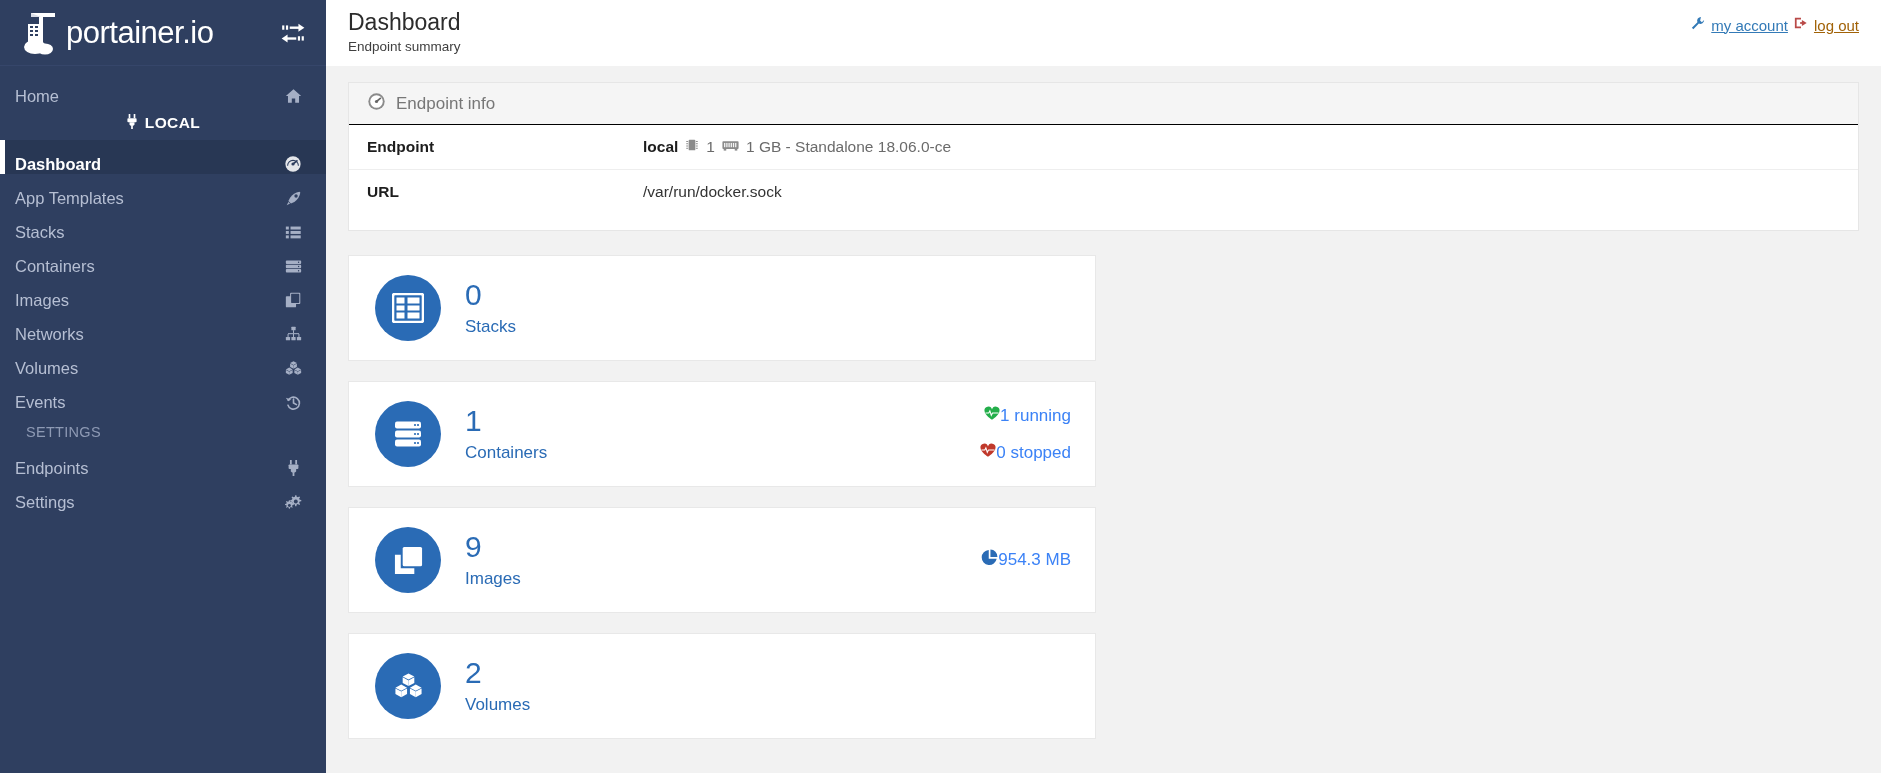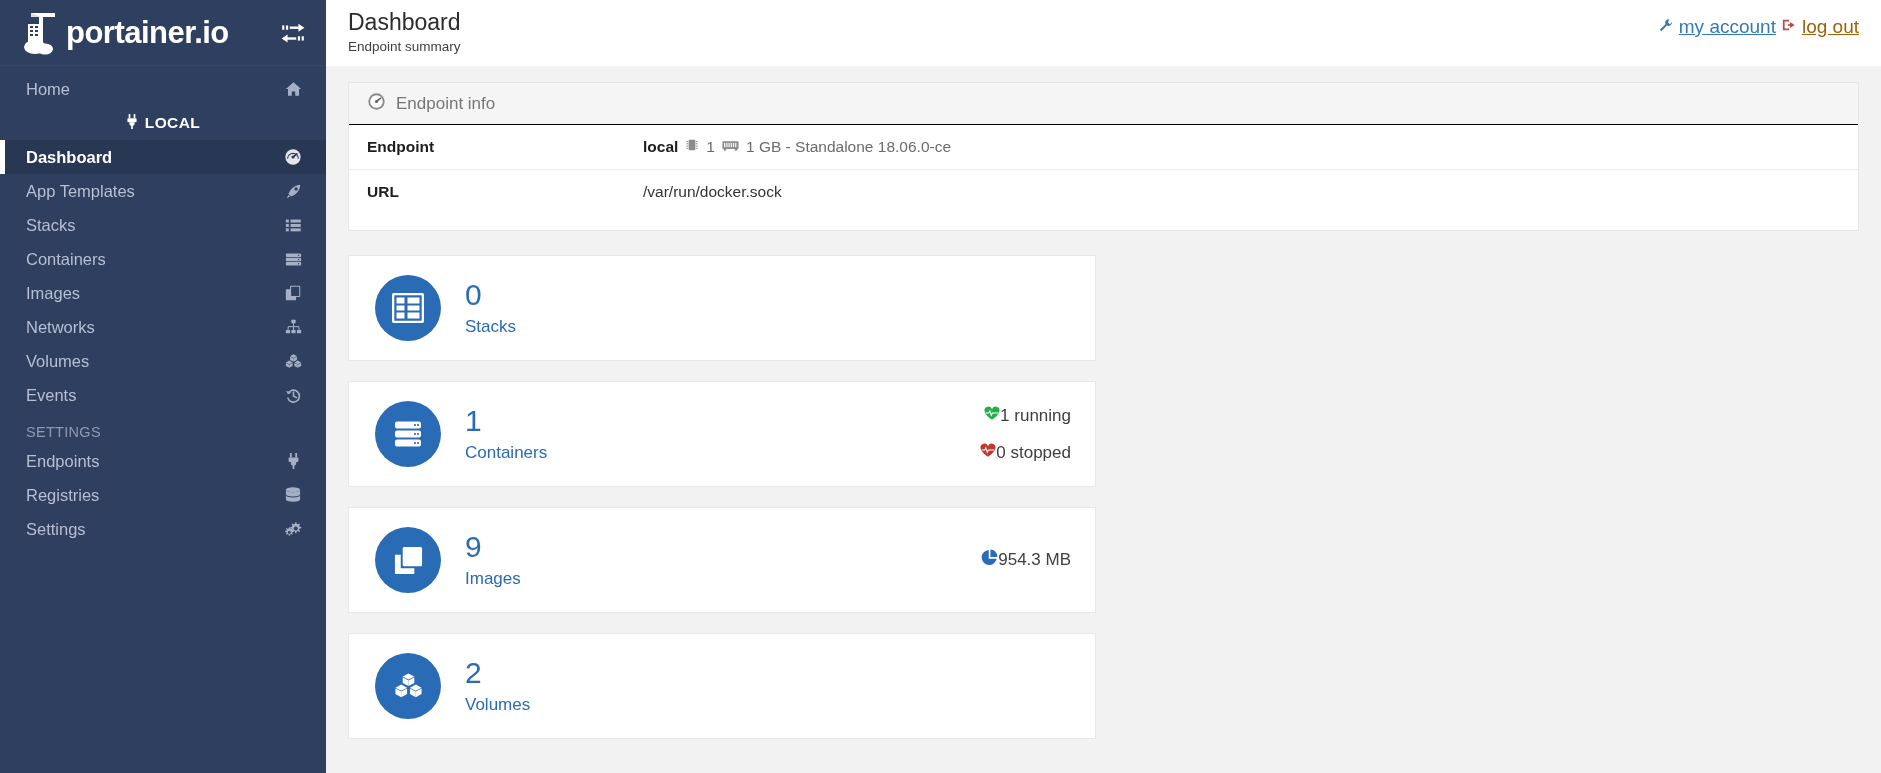--- a/index.html
+++ b/index.html
@@ -22,32 +22,32 @@
   .brand {
     height: 66px;
     display: flex; align-items: center;
     padding: 0 18px 0 22px;
     background: #2f3f60;
     border-bottom: 1px solid #36466a;
   }
   .brand-logo { width: 42px; height: 46px; flex: 0 0 42px; }
   .brand-text {
     font-size: 31px; color: #ffffff; letter-spacing: -0.5px;
-    margin-left: 2px; font-weight: 700;
+    margin-left: 2px; font-weight: 400;
   }
   .brand-toggle {
     margin-left: auto; width: 30px; height: 26px;
     display: flex; align-items: center; justify-content: center;
     cursor: pointer;
   }
   .nav { padding-top: 6px; }
   .nav-item {
-    display: flex; align-items: center;
+    display: flex; align-items: flex-end;
     height: 34px;
-    padding: 0 22px 0 26px;
+    padding: 0 22px 0 15px;
     color: #b6bfd3;
     font-size: 16.5px;
     position: relative;
     cursor: pointer;
   }
   .nav-item .label { flex: 1; }
   .nav-item .ic { width: 22px; height: 20px; display: flex; align-items: center; justify-content: center; opacity: .88; }
   .nav-item.active {
     background: #293консь;
   }
@@ -80,21 +80,21 @@
     padding: 8px 22px 0 22px;
     position: relative;
   }
   .page-title { font-size: 23px; color: #2c2c2c; font-weight: 400; line-height: 28px; }
   .page-sub { font-size: 13.5px; color: #404040; margin-top: 3px; }
   .topright { margin-left: auto; text-align: right; padding-top: 5px; }
   .tr-line1 { display: flex; align-items: center; justify-content: flex-end; gap: 7px; }
   .support-link { color: #337ab7; font-size: 17.5px; cursor: pointer; }
   .admin-name { color: #1a1a1a; font-size: 18.5px; font-weight: 600; margin-left: 8px; }
   .tr-line2 { display: flex; align-items: center; justify-content: flex-end; gap: 6px; margin-top: 3px; }
-  .small-link { color: #337ab7; font-size: 19px; text-decoration: underline; cursor: pointer; }
+  .small-link { color: #337ab7; font-size: 15px; text-decoration: underline; cursor: pointer; }
   .small-link.danger { color: #a16207; }
 
   .content { padding: 16px 22px 0 22px; height: 707px; overflow: hidden; }
 
   
   .panel { background: #ffffff; border: 1px solid #e6e6e6; }
   .panel-head {
     background: #f5f5f5; border-bottom: 1px solid #000000;
     height: 42px; display: flex; align-items: center; gap: 10px;
     padding: 0 18px;
@@ -122,21 +122,21 @@
   .card-icon {
     width: 66px; height: 66px; border-radius: 50%;
     background: #2a6bb5;
     display: flex; align-items: center; justify-content: center;
     flex: 0 0 66px;
   }
   .card-body { margin-left: 24px; }
   .card-count { font-size: 30px; color: #2a6bb5; line-height: 32px; font-weight: 400; }
   .card-label { font-size: 17px; color: #2a6bb5; margin-top: 6px; }
   .card-extra { margin-left: auto; text-align: right; }
-  .extra-row { display: flex; align-items: center; justify-content: flex-end; font-size: 17px; color: #404040; }
+  .extra-row { display: flex; align-items: center; justify-content: flex-end; font-size: 17px; color: #3b82f6; }
   .extra-row + .extra-row { margin-top: 17px; }
 </style>
 </head>
 <body>
 
 <div class="app">
 
   <aside class="sidebar">
 
     <div class="brand">
@@ -314,30 +314,20 @@
           <svg viewBox="0 0 14 18" width="13" height="16" fill="#b6bfd3">
             <rect x="3" y="0" width="2" height="5"></rect>
               <rect x="9" y="0" width="2" height="5"></rect>
             <rect x="1.5" y="5" width="11" height="5" rx="1"></rect>
             <path d="M4 10 L10 10 L10 13 Q7 16 4 13 Z"></path>
               <rect x="6" y="14" width="2" height="4"></rect>
           </svg>
         </span>
       </div>
 
-      <div class="nav-item">
-        <span class="label">Registries</span>
-        <span class="ic">
-          <svg viewBox="0 0 18 18" width="16" height="16" fill="#b6bfd3">
-            <ellipse cx="9" cy="3.2" rx="8" ry="2.8"></ellipse>
-            <path d="M1 3.2 L1 8 Q1 10.8 9 10.8 Q17 10.8 17 8 L17 3.2 Q17 6 9 6 Q1 6 1 3.2 Z"></path>
-            <path d="M1 9 L1 13.8 Q1 16.6 9 16.6 Q17 16.6 17 13.8 L17 9 Q17 11.8 9 11.8 Q1 11.8 1 9 Z"></path>
-          </svg>
-        </span>
-      </div>
 
       <div class="nav-item">
         <span class="label">Settings</span>
         <span class="ic">
           <svg viewBox="0 0 20 18" width="17" height="16" fill="#b6bfd3">
             <path d="M12 1 l1.4 0 .35 1.9 1.4 .6 1.6-1.1 1 1 -1.1 1.6 .6 1.4 1.9 .35 0 1.4 -1.9 .35 -.6 1.4 1.1 1.6 -1 1 -1.6-1.1 -1.4 .6 -.35 1.9 -1.4 0 -.35-1.9 -1.4-.6 -1.6 1.1 -1-1 1.1-1.6 -.6-1.4 -1.9-.35 0-1.4 1.9-.35 .6-1.4 -1.1-1.6 1-1 1.6 1.1 1.4-.6 Z"></path>
             <circle cx="12.7" cy="8.5" r="2.3" fill="#2f3f60"></circle>
             <path d="M4.6 10 l1.1 0 .28 1.5 1.1 .46 1.25-.85 .78 .78 -.85 1.25 .46 1.1 1.5 .28 0 1.1 -1.5 .28 -.46 1.1 .85 1.25 -.78 .78 -1.25-.85 -1.1 .46 -.28 1.5 -1.1 0 -.28-1.5 -1.1-.46 -1.25 .85 -.78-.78 .85-1.25 -.46-1.1 -1.5-.28 0-1.1 1.5-.28 .46-1.1 -.85-1.25 .78-.78 1.25 .85 1.1-.46 Z" transform="translate(0,-3.2)"></path>
             <circle cx="5.15" cy="13.1" r="1.7" fill="#2f3f60"></circle>
           </svg>

